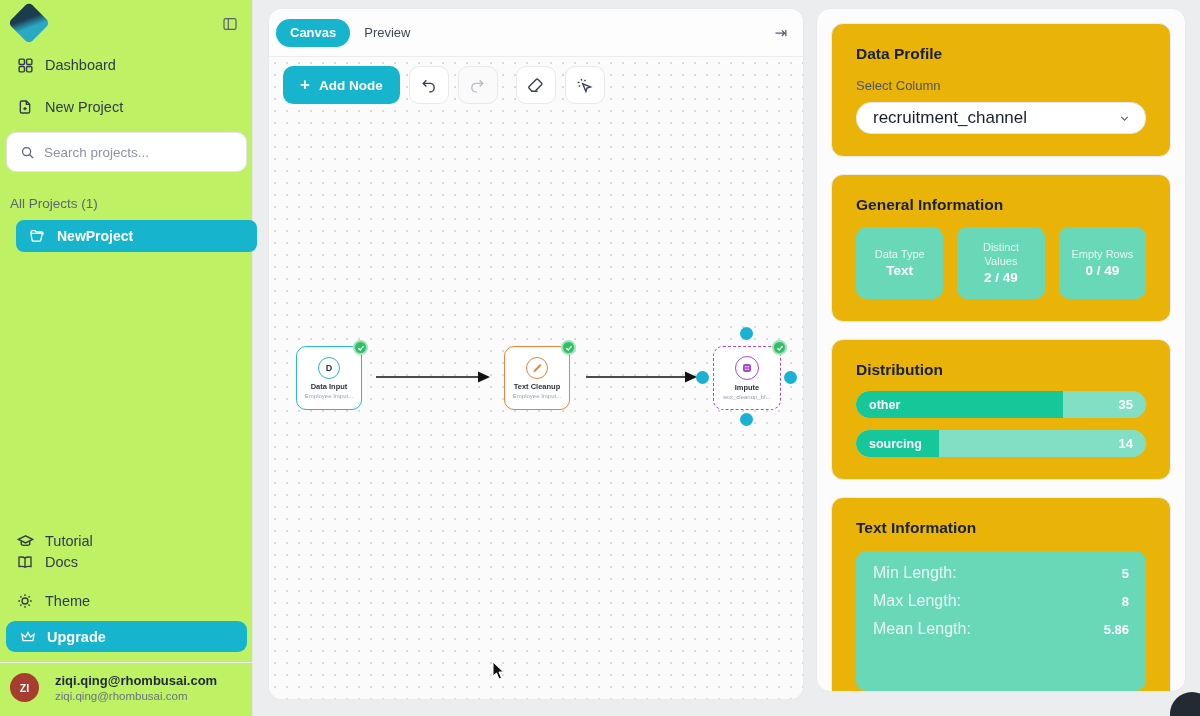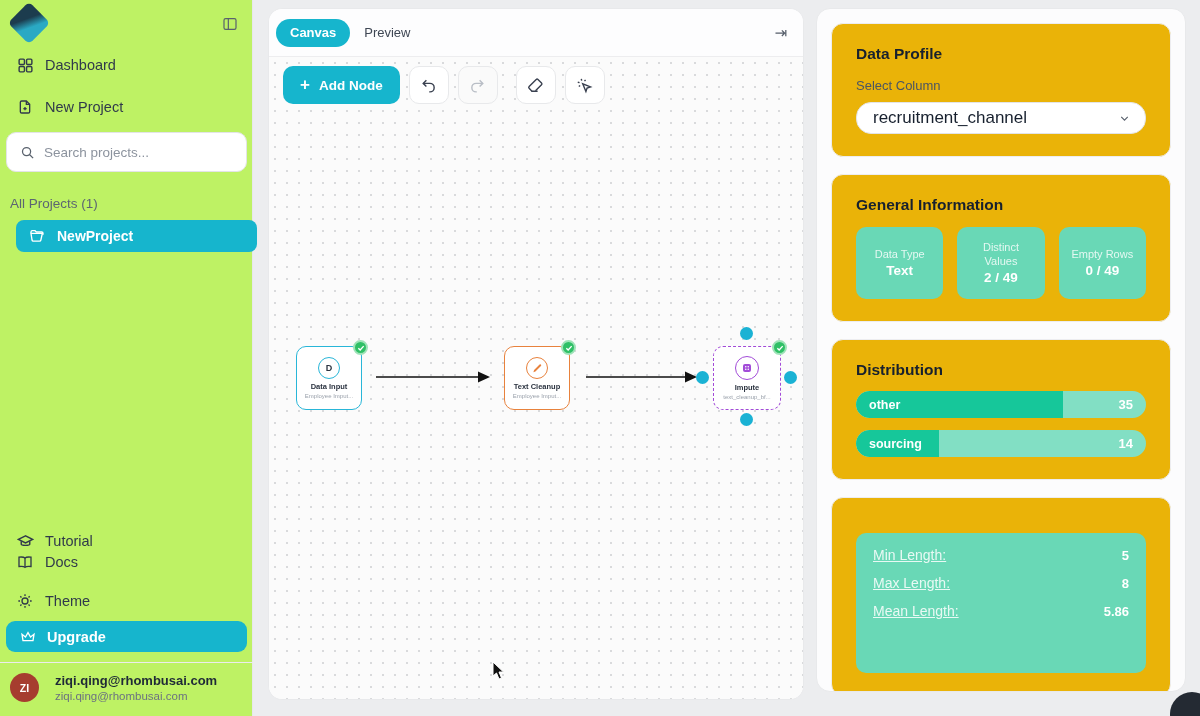--- a/index.html
+++ b/index.html
@@ -94,21 +94,21 @@
   .stat-value { font-size:13.5px; font-weight:bold; margin-top:2px; }
   .dist-bar { height:27px; background:#82dfc4; border-radius:14px; position:relative;
     overflow:hidden; margin-top:12px; }
   .dist-fill { position:absolute; left:0; top:0; bottom:0; background:#16c79a; border-radius:14px 0 0 14px; }
   .dist-label { position:absolute; left:13px; top:0; bottom:0; display:flex; align-items:center;
     color:#fff; font-size:12.5px; font-weight:bold; }
   .dist-value { position:absolute; right:13px; top:0; bottom:0; display:flex; align-items:center;
     color:#fff; font-size:13px; font-weight:bold; }
   .ti-block { margin-top:14px; background:#69d8b6; border-radius:10px; padding:8px 0 20px; }
   .ti-row { height:28px; display:flex; align-items:center; justify-content:space-between; padding:0 17px; }
-  .ti-label { font-size:14px; color:rgba(255,255,255,0.85);text-decoration:underline; }
+  .ti-label { font-size:16px; color:rgba(255,255,255,0.85); }
   .ti-value { font-size:13px; font-weight:bold; color:#fff; }
 
   .chat-widget { position:absolute; right:-14px; bottom:-20px; width:44px; height:44px;
     border-radius:50%; background:#242a33; cursor:pointer; }
   .cursor-arrow { position:absolute; pointer-events:none; }
 </style>
 </head>
 <body>
 
 <div class="sidebar">
@@ -374,20 +374,21 @@
         <div class="dist-value">35</div>
       </div>
       <div class="dist-bar">
         <div class="dist-fill" style="width: 28.6%;"></div>
         <div class="dist-label">sourcing</div>
         <div class="dist-value">14</div>
       </div>
     </div>
 
     <div class="pcard">
+      <div class="pcard-title">Text Information</div>
       <div class="ti-block">
         <div class="ti-row">
           <span class="ti-label">Min Length:</span>
           <span class="ti-value">5</span>
         </div>
         <div class="ti-row">
           <span class="ti-label">Max Length:</span>
           <span class="ti-value">8</span>
         </div>
         <div class="ti-row">

